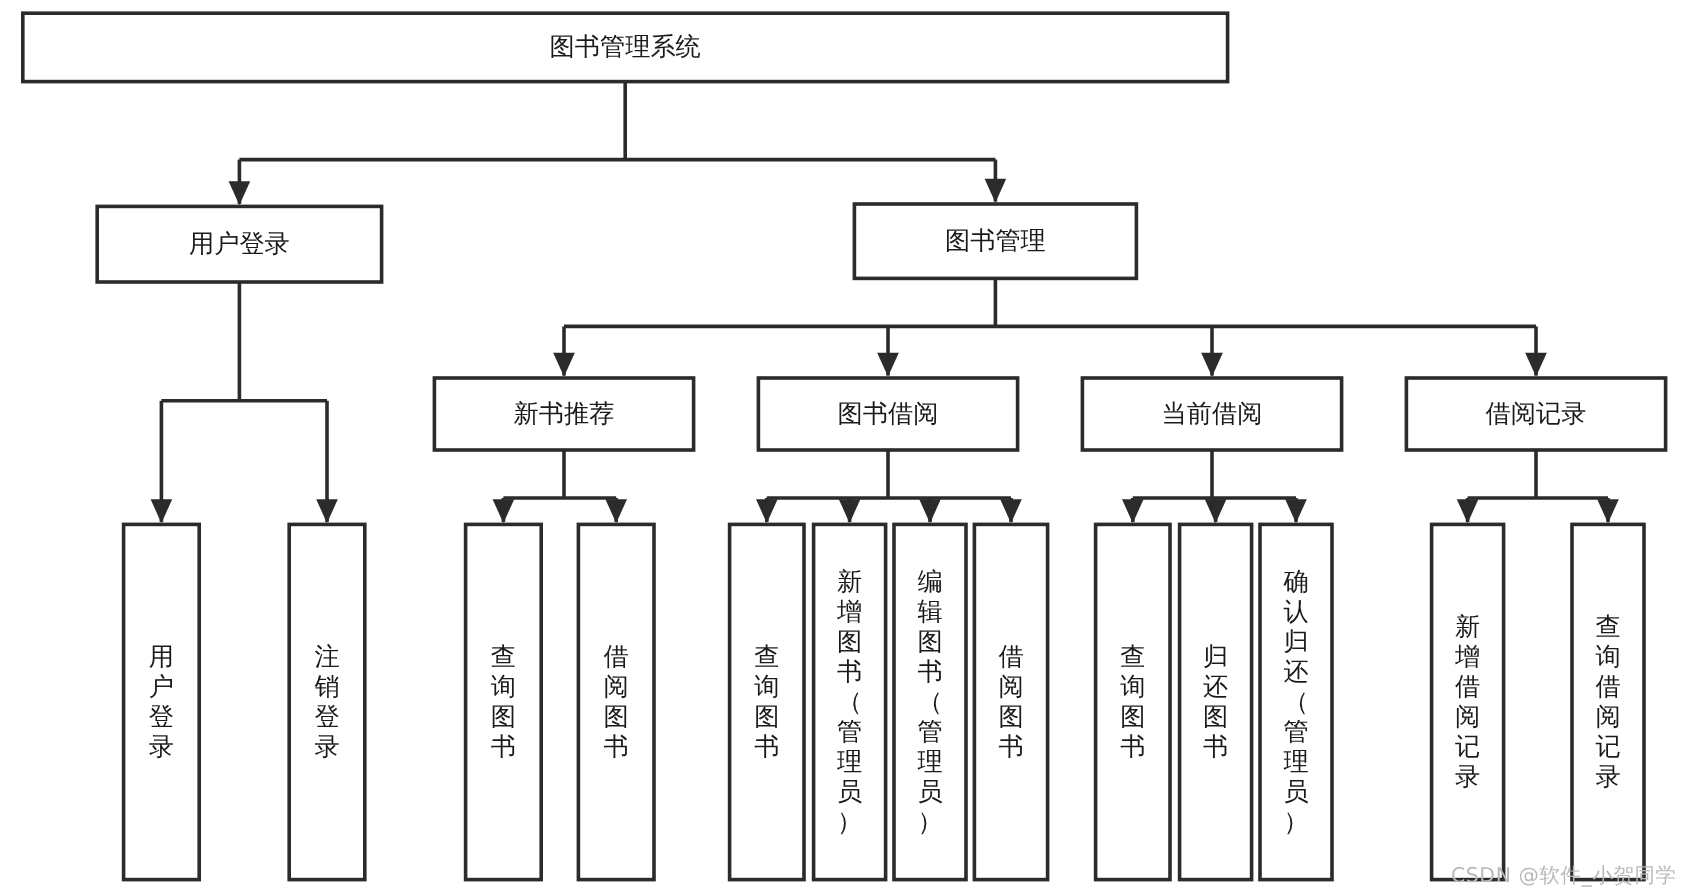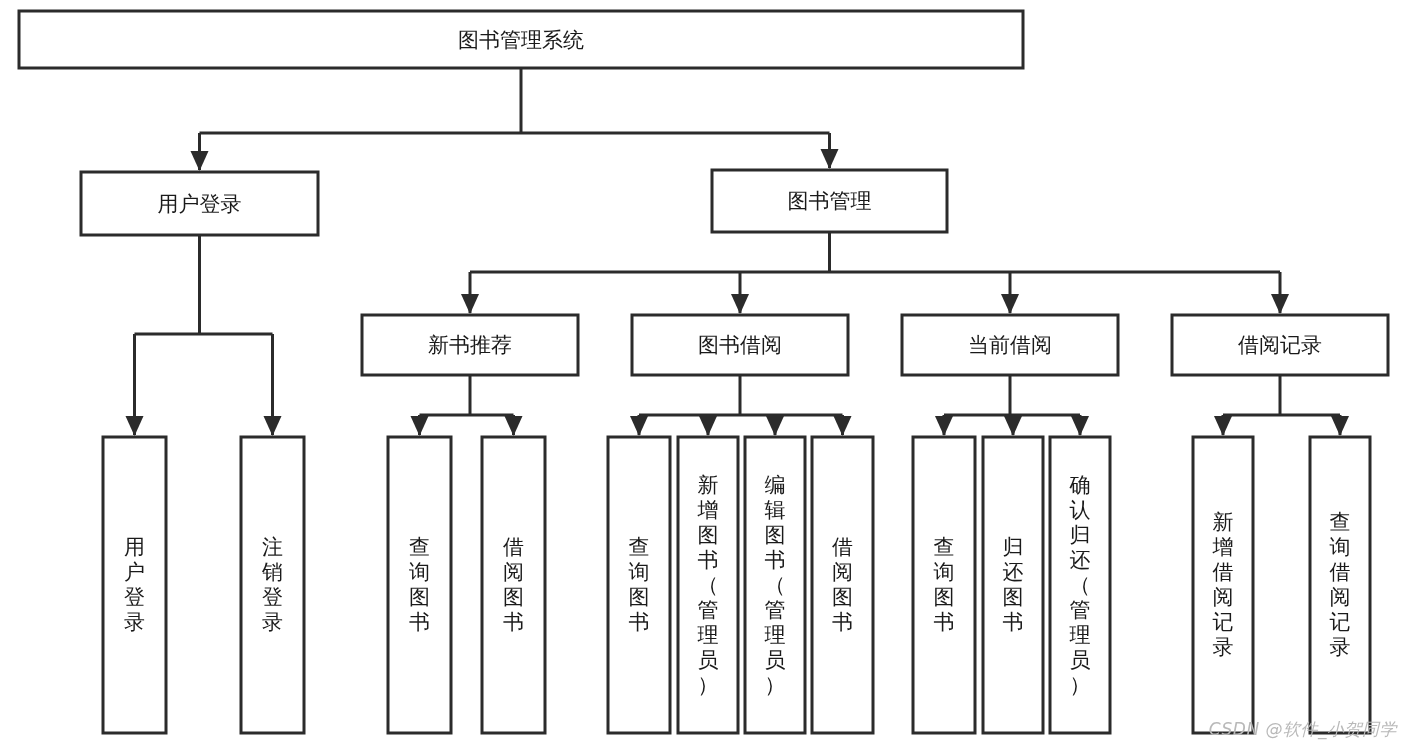--- a/index.html
+++ b/index.html
@@ -58,21 +58,20 @@
   .watermark {
     position: absolute;
     right: 8px;
     bottom: 6px;
     font-family: "DejaVu Sans", "Liberation Sans", sans-serif;
     font-size: 17px;
     color: #b9b9b9;
     letter-spacing: 0.5px;
     white-space: nowrap;
     user-select: none;
-    font-style: italic;
   }
 </style>
 </head>
 <body>
 
 <div id="diagram-root">
   <svg class="diagram-canvas" viewBox="0 0 1405 747">
     <g id="connector-layer">
         <line x1="521" y1="68" x2="521" y2="133" class="connector"></line>
         <line x1="199.5" y1="133" x2="829.5" y2="133" class="connector"></line>

